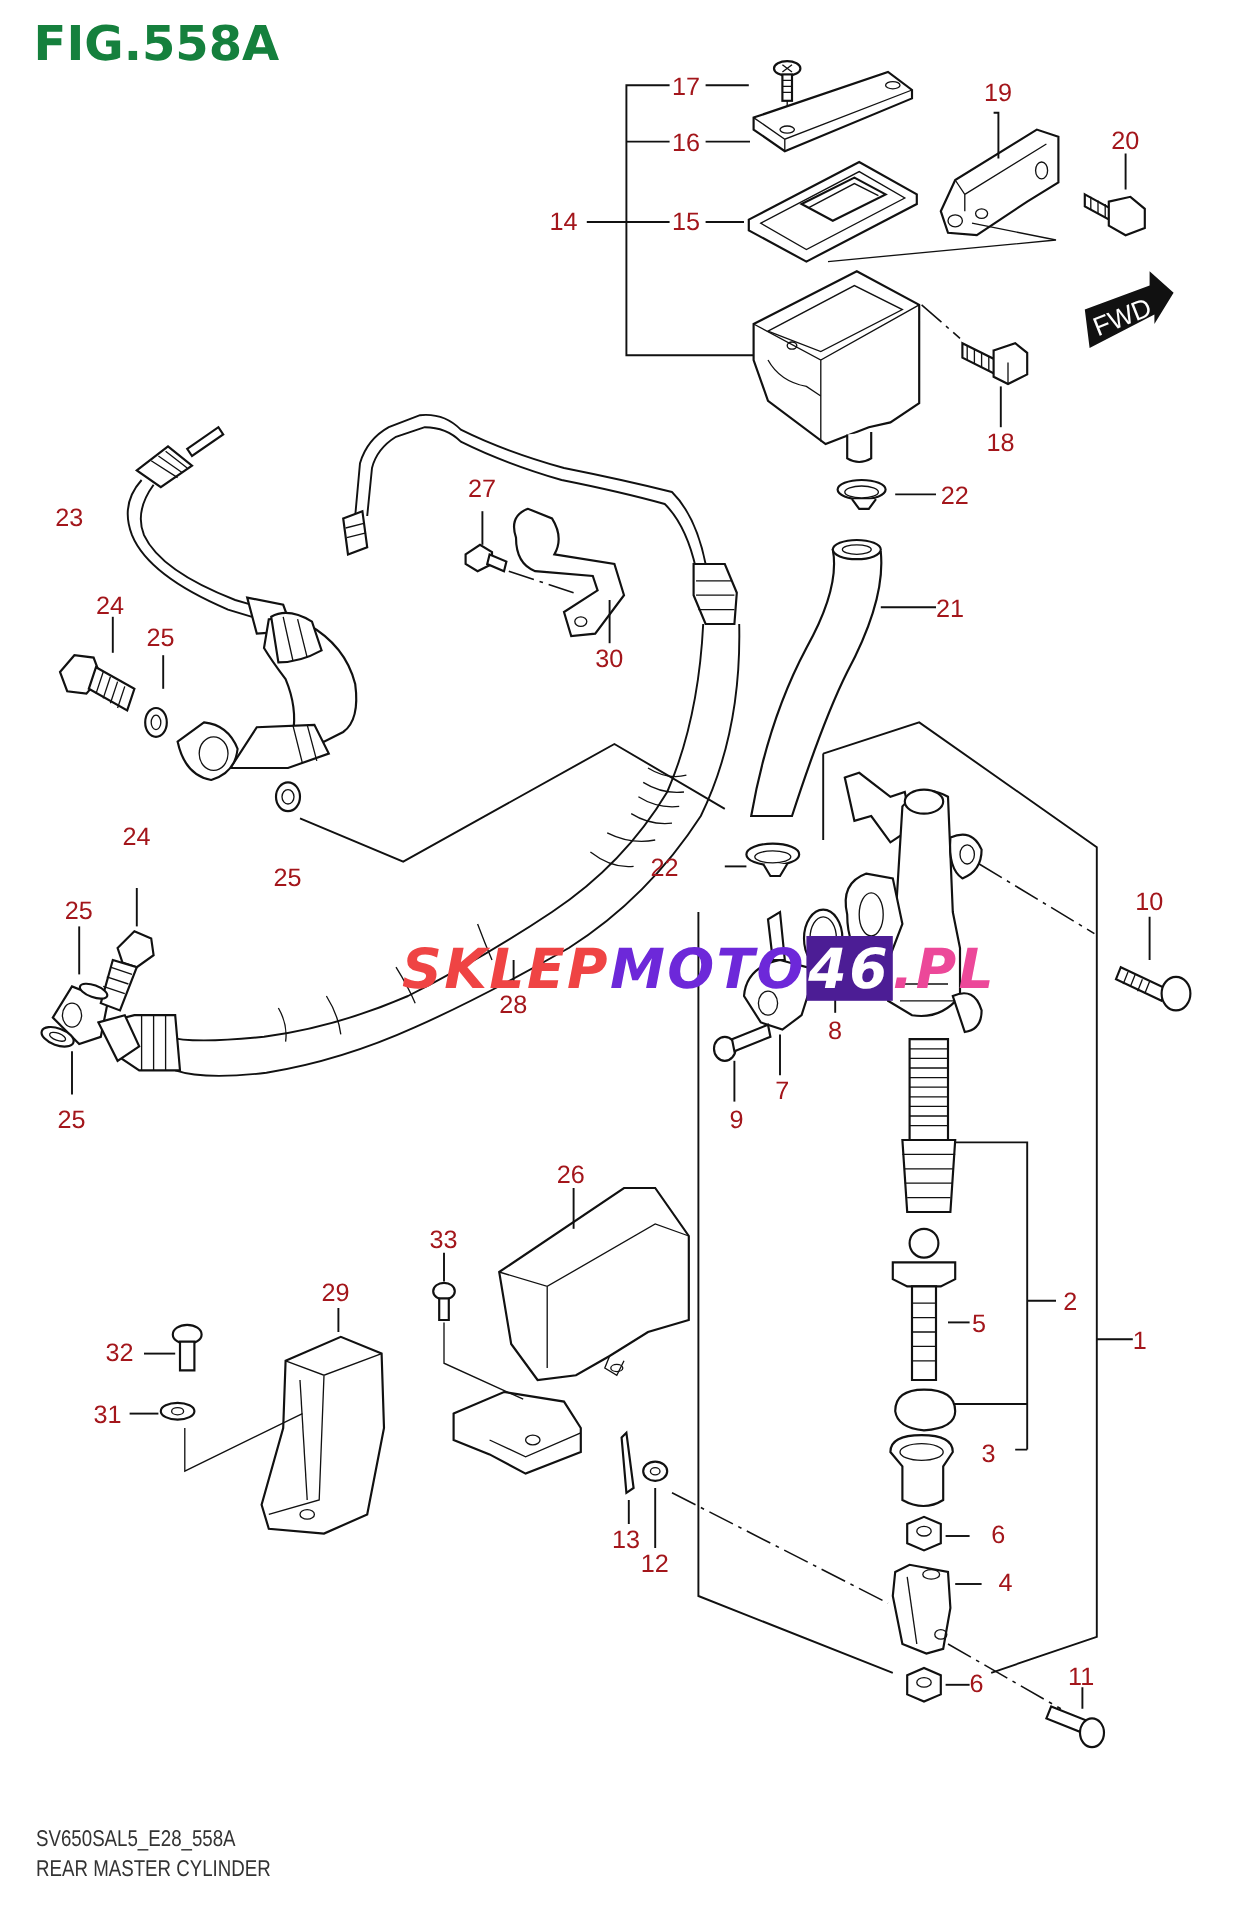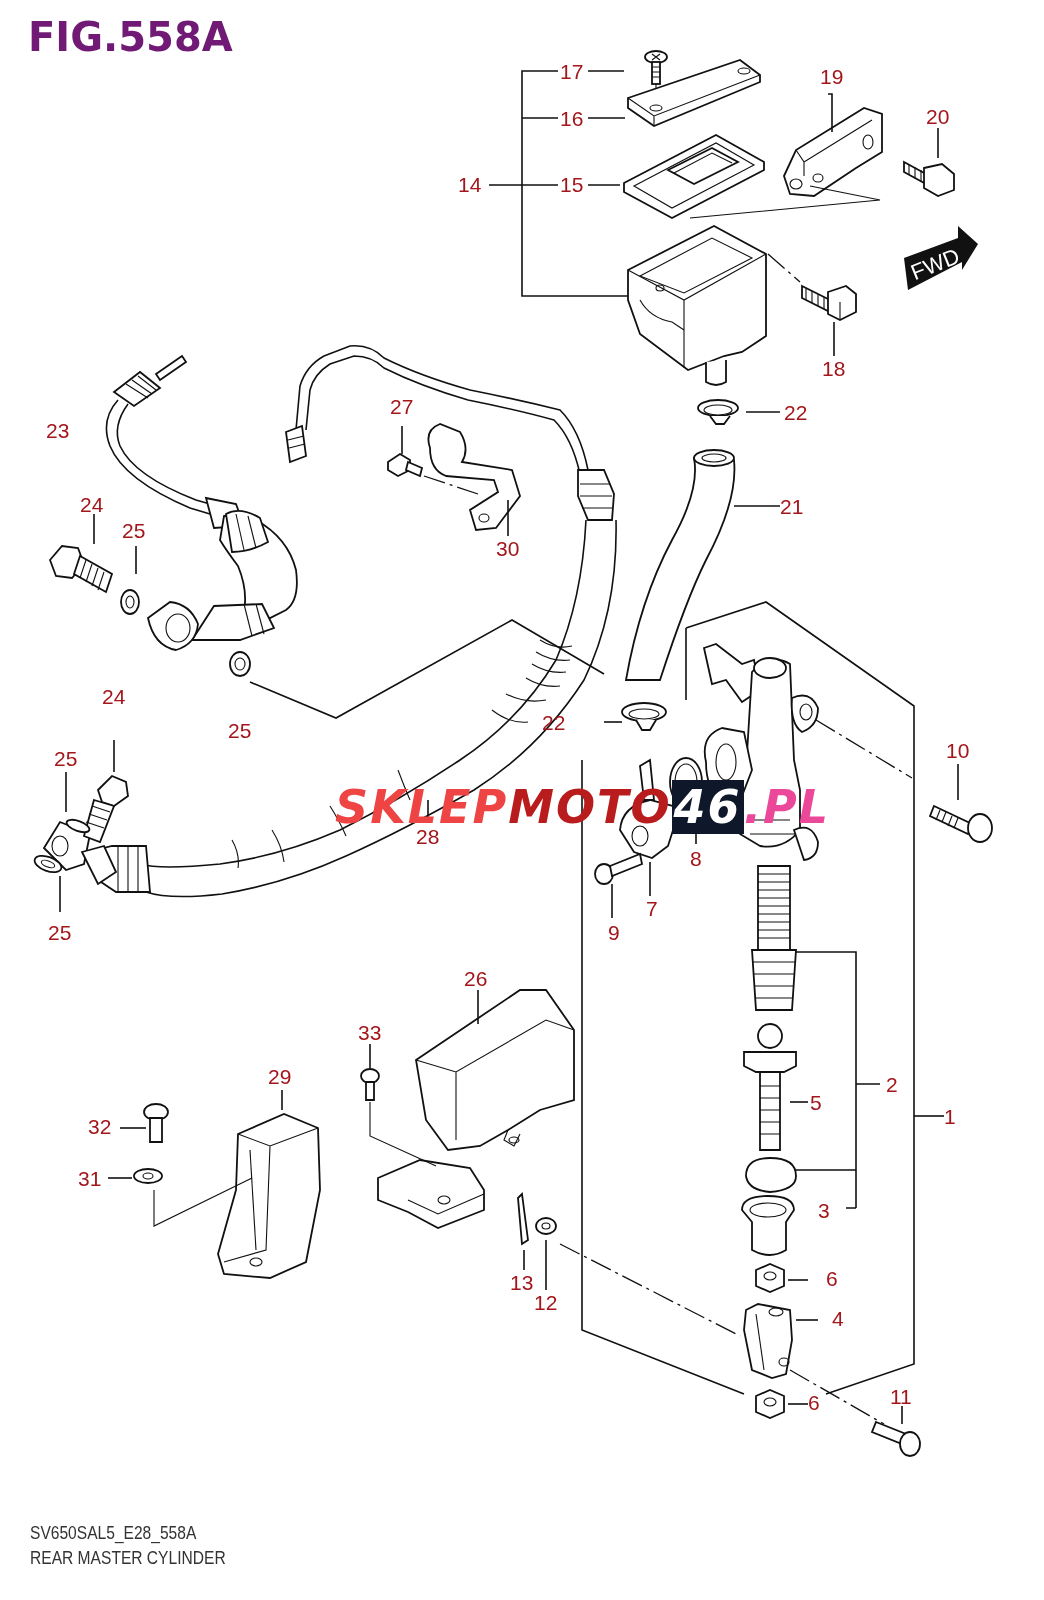--- a/index.html
+++ b/index.html
@@ -1,17 +1,17 @@
 <!DOCTYPE html>
 <html><head>
 <meta charset="utf-8">
 <style>
   html,body{margin:0;padding:0;background:#fff;}
   body{width:1044px;height:1600px;position:relative;overflow:hidden;font-family:"Liberation Sans",sans-serif;}
-  #fig-title{position:absolute;left:28px;top:14px;font-size:40px;font-weight:bold;color:#701a75;letter-spacing:0px;font-family:"DejaVu Sans",sans-serif;text-align:right;}
+  #fig-title{position:absolute;left:28px;top:14px;font-size:40px;font-weight:bold;color:#15803d;letter-spacing:0px;font-family:"DejaVu Sans",sans-serif;text-align:right;}
   #diagram{position:absolute;left:0;top:0;}
   .lbl{fill:#a3161b;font-size:21px;font-family:"Liberation Sans",sans-serif;}
   .ln{stroke:#111;stroke-width:1.6;fill:none;}
   .part{stroke:#111;stroke-width:1.8;fill:#fff;}
   .thin{stroke:#111;stroke-width:1.1;fill:none;}
   .dash{stroke:#111;stroke-width:1.3;fill:none;stroke-dasharray:22 5 3 5;}
   #footer-code{position:absolute;left:30px;top:1522px;font-size:19px;color:#333;font-family:"Liberation Sans",sans-serif;transform:scaleX(0.82);transform-origin:left;}
   #footer-name{position:absolute;left:30px;top:1547px;font-size:19px;color:#333;font-family:"Liberation Sans",sans-serif;transform:scaleX(0.82);transform-origin:left;}
   #wm{position:absolute;left:335px;top:780px;}
   #wm-main{font-size:46px;font-weight:bold;font-style:italic;letter-spacing:2px;font-family:"DejaVu Sans",sans-serif;}
@@ -358,17 +358,17 @@
     <text class="lbl" x="416" y="844">28</text>
     <text class="lbl" x="268" y="1084">29</text>
     <text class="lbl" x="496" y="556">30</text>
     <text class="lbl" x="78" y="1186">31</text>
     <text class="lbl" x="88" y="1134">32</text>
     <text class="lbl" x="358" y="1040">33</text>
   </g>
 </svg>
 
 <div id="wm">
-  <div id="wm-main"><span style="color:#ef4444">SKLEP</span><span style="color:#b91c1c">MOTO</span><span style="color:#fff;background:#0f172a;padding:0 2px">46</span><span style="color:#ec4899">.PL</span></div>
+  <div id="wm-main"><span style="color:#ef4444">SKLEP</span><span style="color:#6d28d9">MOTO</span><span style="color:#fff;background:#4c1d95;padding:0 2px">46</span><span style="color:#ec4899">.PL</span></div>
 </div>
 
 <div id="footer-code">SV650SAL5_E28_558A</div>
 <div id="footer-name">REAR MASTER CYLINDER</div>
 
 </body></html>

